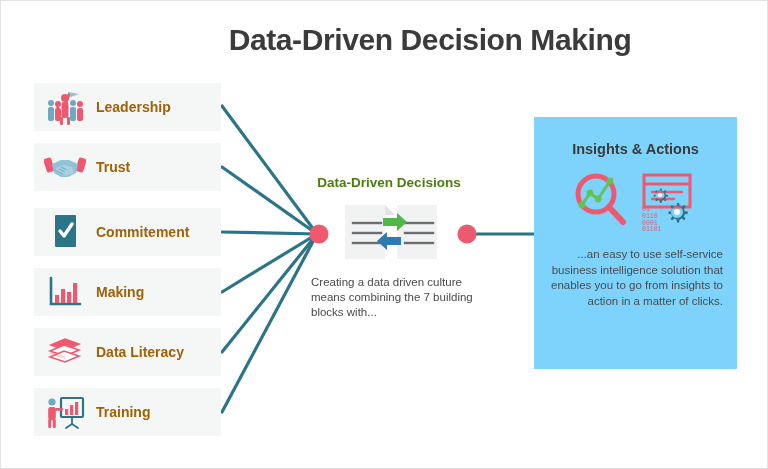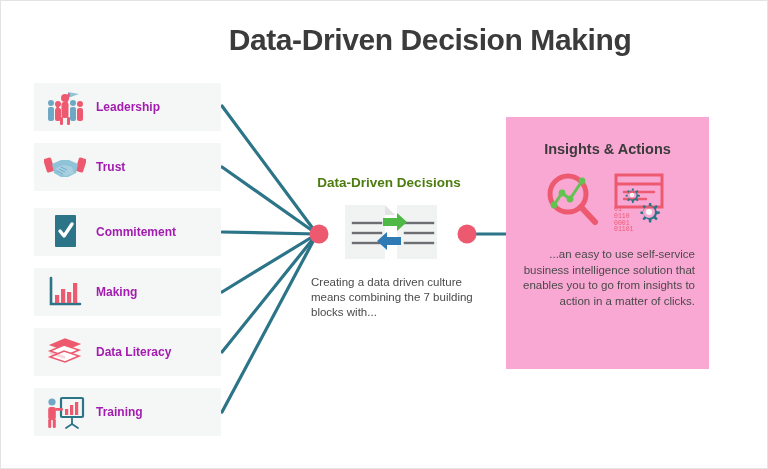--- a/index.html
+++ b/index.html
@@ -57,23 +57,23 @@
   .block-icon {
     width: 46px;
     height: 40px;
     margin-left: 8px;
     flex: 0 0 auto;
     display: flex;
     align-items: center;
     justify-content: center;
   }
   .block-label {
-    font-size: 12px;
+    font-size: 14px;
     font-weight: bold;
-    color: #a21caf;
+    color: #a16207;
     margin-left: 8px;
     white-space: nowrap;
   }
 
   
   #center-title {
     position: absolute;
     left: 288px;
     top: 174px;
     width: 200px;
@@ -95,25 +95,25 @@
     top: 274px;
     width: 162px;
     font-size: 11.5px;
     line-height: 15px;
     color: #4a4a4a;
   }
 
   
   #right-panel {
     position: absolute;
-    left: 505px;
+    left: 533px;
     top: 116px;
     width: 203px;
     height: 252px;
-    background: #f9a8d4;
+    background: #7dd3fc;
   }
   #right-title {
     position: absolute;
     left: 0;
     top: 24px;
     width: 203px;
     text-align: center;
     font-size: 14.5px;
     font-weight: bold;
     color: #3b3b3b;

